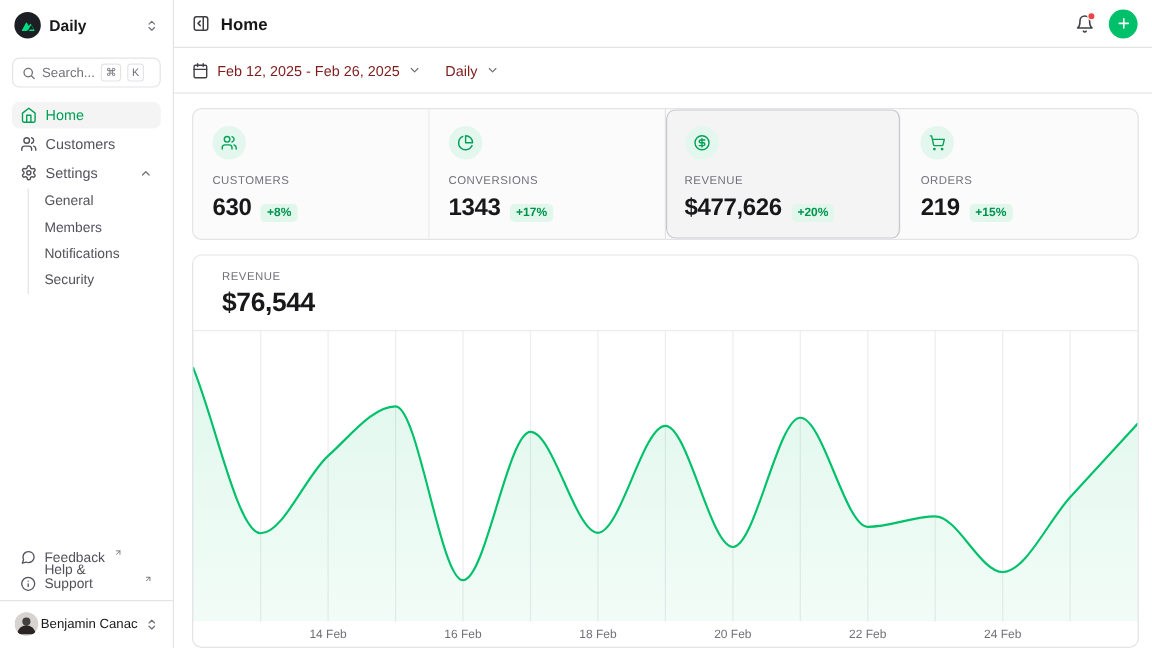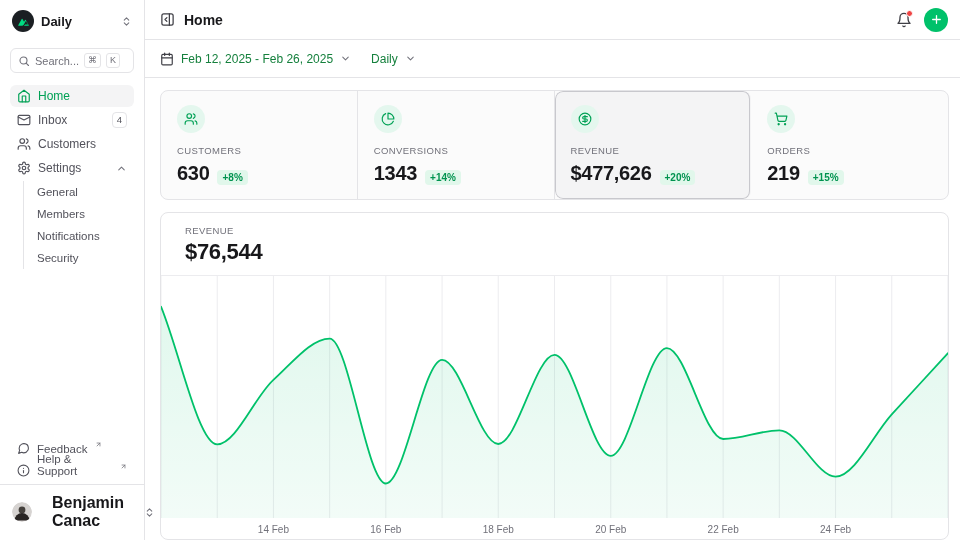--- a/index.html
+++ b/index.html
@@ -20,34 +20,34 @@
   nav{margin-top:12px;display:flex;flex-direction:column;gap:2px}
   .nav-item{display:flex;align-items:center;gap:7px;height:22px;padding:0 7px;border-radius:6px;font-size:12px;color:#52525b;cursor:pointer}
   .nav-item.active{background:#f4f4f5;color:#00a155;font-weight:500}
   .badge-chip{margin-left:auto;font-size:9.5px;border:1px solid #e4e4e7;border-radius:4px;padding:1px 4px;color:#52525b;background:#fff;line-height:1.2}
   .subnav{display:flex;flex-direction:column;margin-left:13px;border-left:1px solid #e4e4e7}
   .sub-item{height:22px;display:flex;align-items:center;font-size:11.5px;color:#52525b;padding-left:13px;cursor:pointer}
   .spacer{flex:1}
   .foot-link{display:flex;align-items:flex-end;gap:7px;height:22px;font-size:11.5px;color:#52525b;padding:0 7px;cursor:pointer;border-radius:6px}
   .ext{color:#71717a;margin-bottom:7px}
   .sidebar-divider{height:1px;background:#e4e4e7;margin:7px -10px 0}
-  .user-row{display:flex;align-items:center;gap:20px;padding:9px 2px 2px;font-size:16px;font-weight:700;cursor:pointer}
+  .user-row{display:flex;align-items:center;gap:2px;padding:9px 2px 2px;font-size:11px;font-weight:400;cursor:pointer}
   .avatar{width:20px;height:20px;border-radius:50%;overflow:hidden;flex:none}
 
   
   main{flex:1;display:flex;flex-direction:column;min-width:0}
   .app-header{height:40px;border-bottom:1px solid #e4e4e7;display:flex;align-items:center;padding:0 12px 0 15px;gap:9px;flex:none}
   .icon-btn{background:none;border:none;color:#3f3f46;cursor:pointer;display:flex;padding:0}
   .page-title{font-size:14px;font-weight:700}
   .header-right{margin-left:auto;display:flex;align-items:center;gap:12px}
   .bell-wrap{position:relative}
   .bell-dot{position:absolute;top:-2px;right:-1px;width:7px;height:7px;border-radius:50%;background:#ef4444;border:1px solid #fff}
   .plus-btn{width:24px;height:24px;border-radius:50%;background:#00c16a;color:#fff;display:flex;align-items:center;justify-content:center;border:none;cursor:pointer}
   .toolbar{height:38px;border-bottom:1px solid #e4e4e7;display:flex;align-items:center;gap:20px;padding:0 15px;flex:none}
-  .tool-btn{display:flex;align-items:center;gap:7px;font-size:12px;font-weight:500;color:#15803d;background:none;border:none;cursor:pointer}
+  .tool-btn{display:flex;align-items:center;gap:7px;font-size:12px;font-weight:500;color:#7f1d1d;background:none;border:none;cursor:pointer}
 
   .content{padding:12px 11px 0 15px;display:flex;flex-direction:column;flex:1;min-height:0}
   .stats{display:grid;grid-template-columns:repeat(4,1fr);border:1px solid #e4e4e7;border-radius:8px;background:#fbfbfb;flex:none}
   .stat-card{padding:14px 16px;border-right:1px solid #e4e4e7;cursor:pointer}
   .stat-card:first-child{border-radius:8px 0 0 8px}
   .stat-card:last-child{border-right:none;border-radius:0 8px 8px 0}
   .stat-card.selected{background:#f4f4f5;box-shadow:inset 0 0 0 1px #c8c8cd;border-radius:8px;border-right-color:transparent}
   .stat-icon{width:28px;height:28px;border-radius:50%;background:#e4f7ee;color:#00a155;display:flex;align-items:center;justify-content:center}
   .stat-label{margin-top:12px;font-size:9.5px;letter-spacing:.4px;color:#71717a;font-weight:500}
   .stat-value-row{margin-top:6px;display:flex;align-items:flex-end;gap:8px}
@@ -100,30 +100,20 @@
           <svg width="14" height="14" viewBox="0 0 24 24" fill="none" stroke="currentColor" stroke-width="2" stroke-linecap="round" stroke-linejoin="round">
             <path d="m3 9 9-7 9 7v11a2 2 0 0 1-2 2H5a2 2 0 0 1-2-2z"></path>
             <path d="M9 22V12h6v10"></path>
           </svg>
         </span>
       <span>Home</span>
     </div>
     <div class="nav-item">
       <span>
           <svg width="14" height="14" viewBox="0 0 24 24" fill="none" stroke="currentColor" stroke-width="2" stroke-linecap="round" stroke-linejoin="round">
-            <rect x="2" y="4" width="20" height="16" rx="2"></rect>
-            <path d="m22 7-10 5L2 7"></path>
-          </svg>
-        </span>
-      <span>Inbox</span>
-      <span class="badge-chip">4</span>
-    </div>
-    <div class="nav-item">
-      <span>
-          <svg width="14" height="14" viewBox="0 0 24 24" fill="none" stroke="currentColor" stroke-width="2" stroke-linecap="round" stroke-linejoin="round">
             <path d="M16 21v-2a4 4 0 0 0-4-4H6a4 4 0 0 0-4 4v2"></path>
             <circle cx="9" cy="7" r="4"></circle>
             <path d="M22 21v-2a4 4 0 0 0-3-3.87"></path>
             <path d="M16 3.13a4 4 0 0 1 0 7.75"></path>
           </svg>
         </span>
       <span>Customers</span>
     </div>
     <div class="nav-item">
       <span>
@@ -281,21 +271,21 @@
       <div class="stat-card">
         <span class="stat-icon">
             <svg width="14" height="14" viewBox="0 0 24 24" fill="none" stroke="currentColor" stroke-width="2" stroke-linecap="round" stroke-linejoin="round">
               <path d="M21.21 15.89A10 10 0 1 1 8 2.83"></path>
               <path d="M22 12A10 10 0 0 0 12 2v10z"></path>
             </svg>
           </span>
         <div class="stat-label">CONVERSIONS</div>
         <div class="stat-value-row">
           <span class="stat-value">1343</span>
-          <span class="delta-badge">+14%</span>
+          <span class="delta-badge">+17%</span>
         </div>
       </div>
       <div class="stat-card selected">
         <span class="stat-icon">
             <svg width="14" height="14" viewBox="0 0 24 24" fill="none" stroke="currentColor" stroke-width="2" stroke-linecap="round" stroke-linejoin="round">
               <circle cx="12" cy="12" r="10"></circle>
               <path d="M16 8h-6a2 2 0 1 0 0 4h4a2 2 0 1 1 0 4H8"></path>
               <path d="M12 6v12"></path>
             </svg>
           </span>

